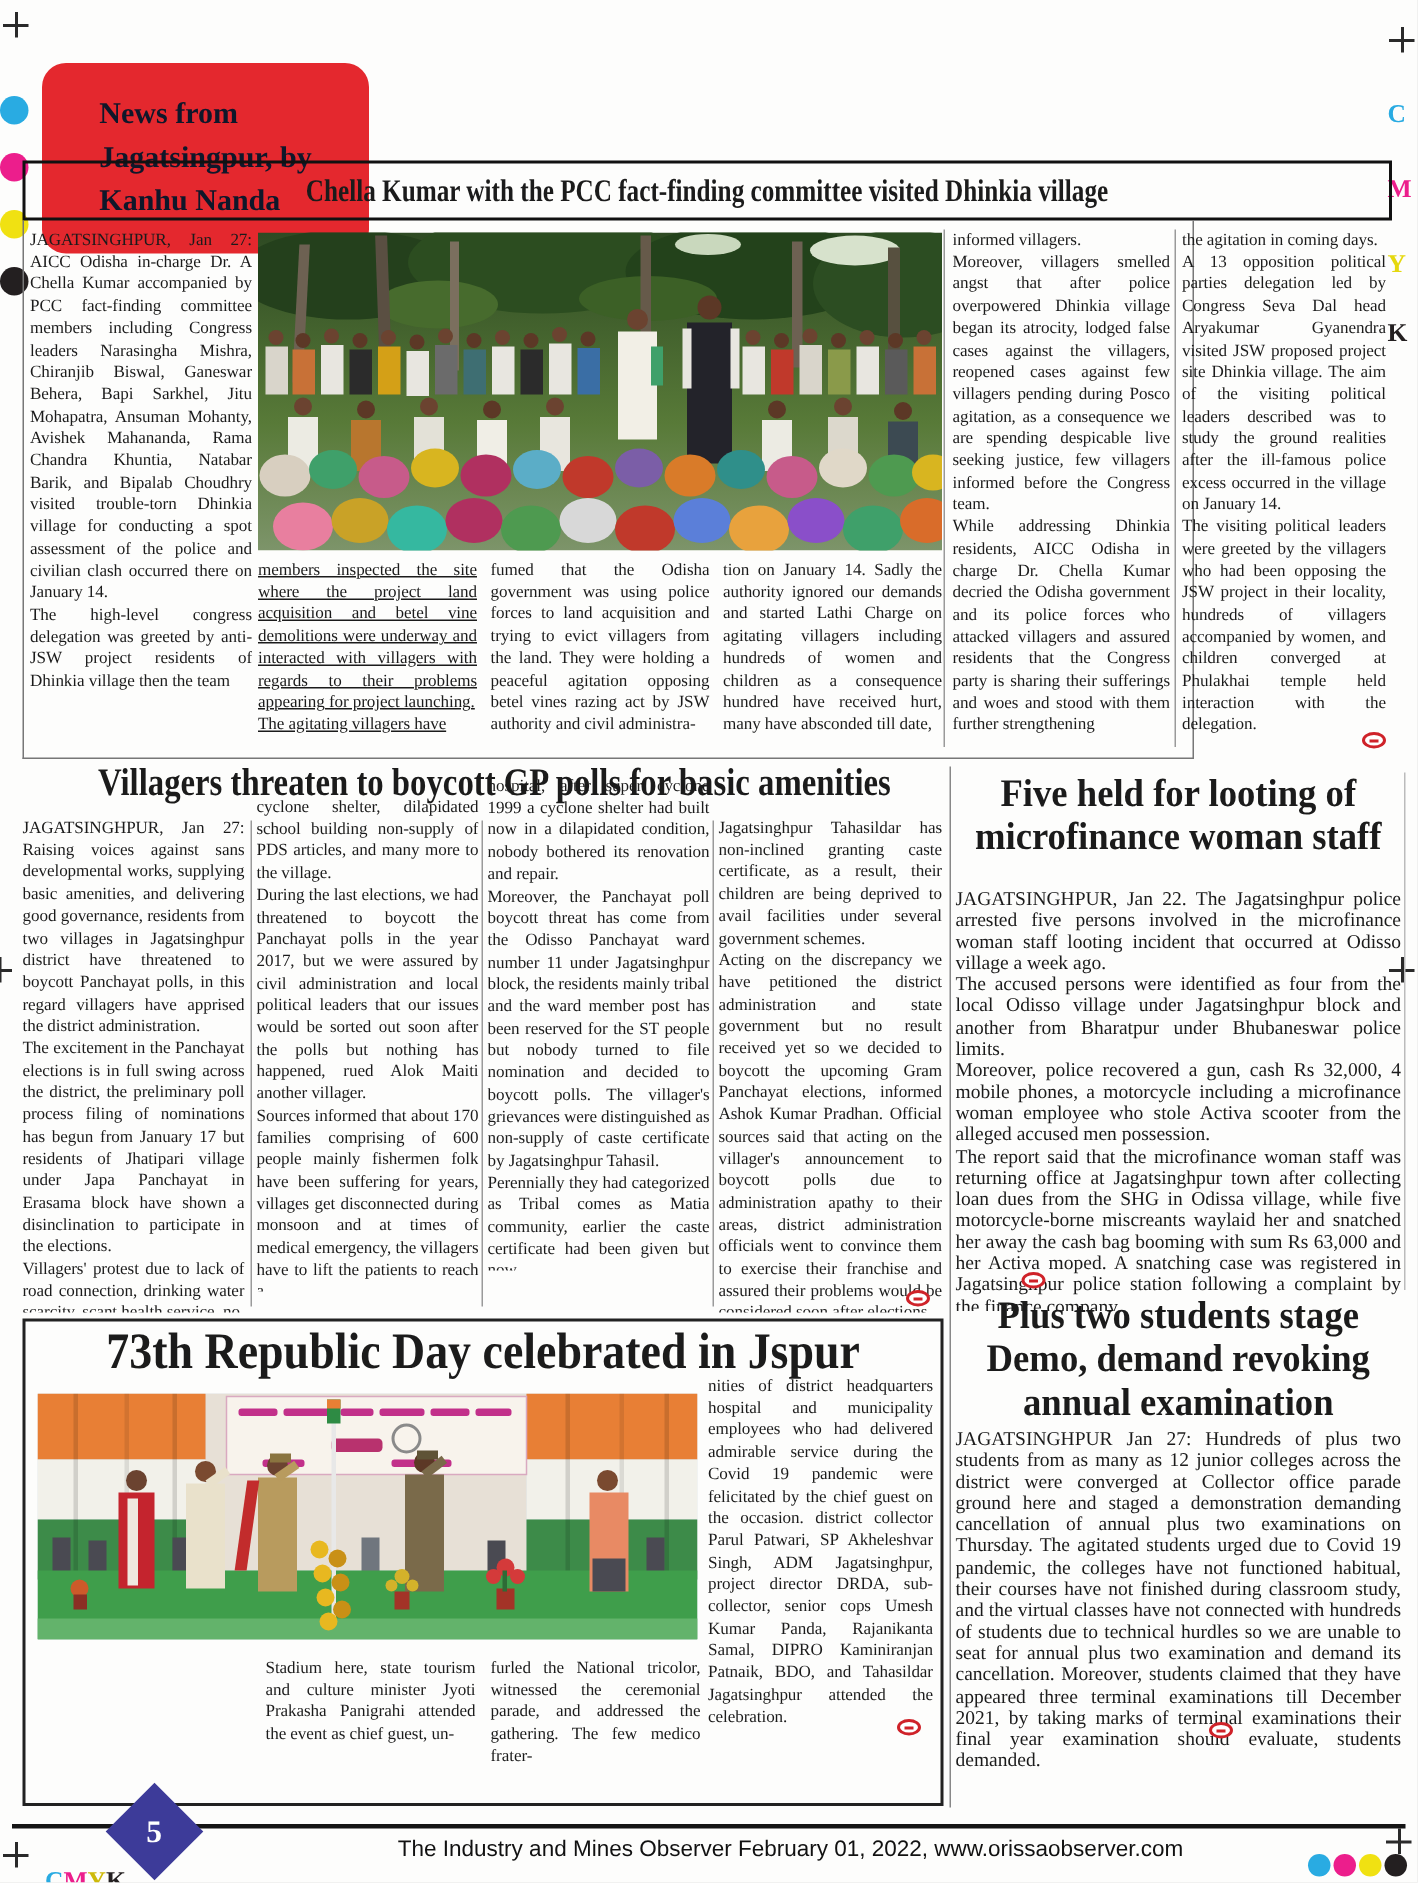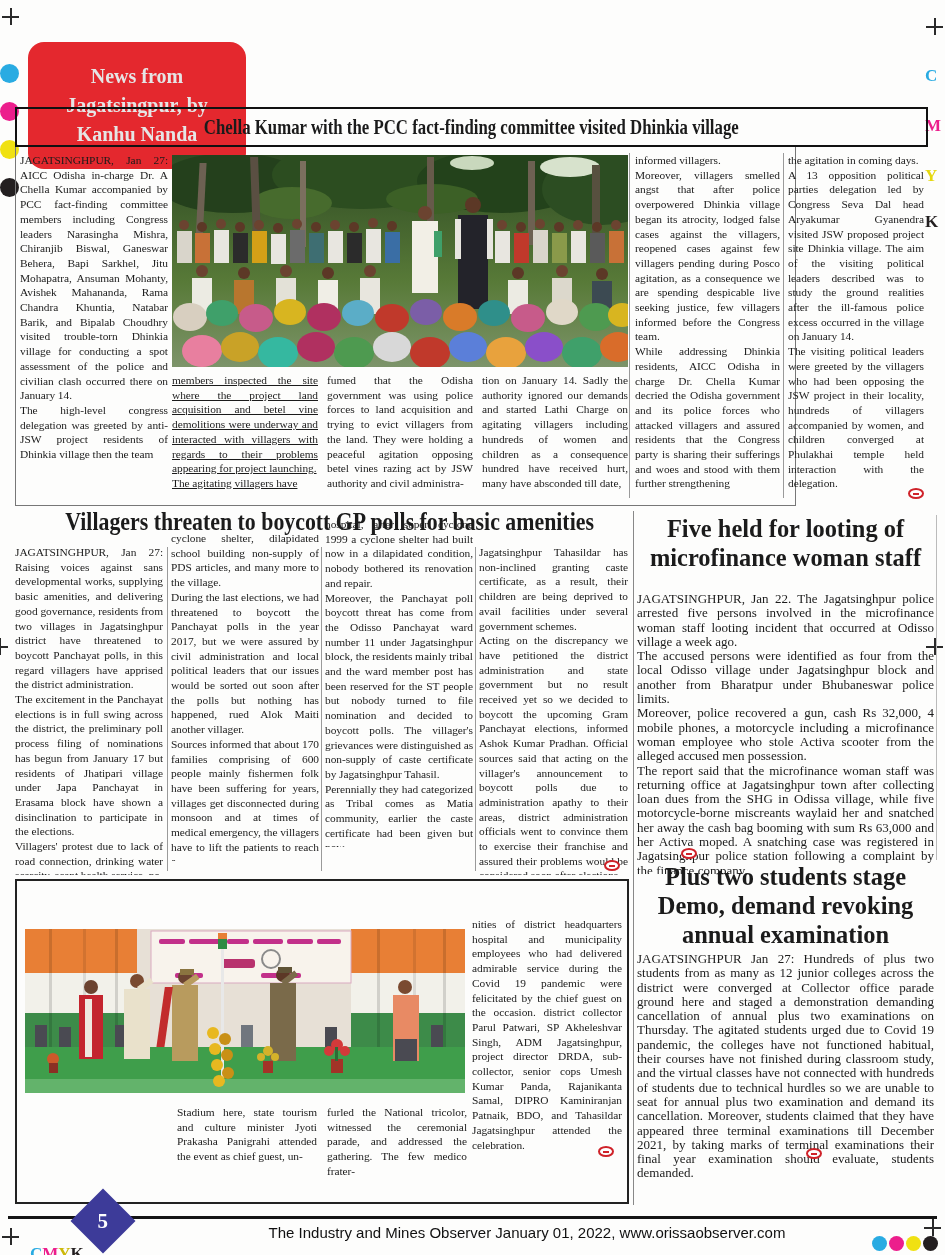--- a/index.html
+++ b/index.html
@@ -8,21 +8,21 @@
   .abs{position:absolute;}
   
   .cross{position:absolute;width:17px;height:17px;}
   .cross .h{position:absolute;left:0;top:8px;width:17px;height:1.5px;background:#2a2a2a;}
   .cross .v{position:absolute;left:8px;top:0;width:1.5px;height:17px;background:#2a2a2a;}
   .dot{position:absolute;border-radius:50%;}
   .cmyk-letter{position:absolute;left:925px;font:bold 17px "Liberation Serif",serif;}
   
   #masthead{position:absolute;left:28px;top:42px;width:218px;height:127px;background:#e4282e;
             border-radius:16px;display:flex;align-items:center;justify-content:center;}
-  #masthead .t{color:#e5e5e5;font:bold 20px/29px "Liberation Serif",serif;text-align:center;white-space:pre-line;}
+  #masthead .t{color:#0f172a;font:bold 20px/29px "Liberation Serif",serif;text-align:left;white-space:pre-line;}
   
   .hl{font-weight:bold;text-align:center;white-space:nowrap;}
   .hl>span{display:inline-block;transform-origin:50% 50%;}
   
   #a1-headbox{position:absolute;left:15px;top:107px;width:913px;height:40px;border:2px solid #111;
               box-sizing:border-box;display:flex;align-items:center;justify-content:center;}
   #a1-headbox .hl{font-size:21px;width:100%;}
   #a1-headbox .hl>span{transform:scaleX(0.80);}
   #a1-body{position:absolute;left:15px;top:147px;width:781px;height:359px;border:1px solid #777;border-top:none;
            box-sizing:border-box;}
@@ -264,20 +264,21 @@
 Perennially they had categorized as Tribal comes as Matia community, earlier the caste certificate had been given but now</div>
   <div class="vrule" style="left:475px;top:547px;height:324px;"></div>
   <div class="news-col" style="left:479px;top:545px;width:149px;height:330px;">Jagatsinghpur Tahasildar has non-inclined granting caste certificate, as a result, their children are being deprived to avail facilities under several government schemes.
 Acting on the discrepancy we have petitioned the district administration and state government but no result received yet so we decided to boycott the upcoming Gram Panchayat elections, informed Ashok Kumar Pradhan. Official sources said that acting on the villager's announcement to boycott polls due to administration apathy to their areas, district administration officials went to convince them to exercise their franchise and assured their problems would be considered soon after elections.</div>
   <div class="endmark" style="left:604px;top:860px;"></div>
 
   <div class="vrule" style="left:633px;top:511px;height:694px;background:#888;"></div>
   <div class="vrule" style="left:936px;top:515px;height:345px;background:#bbb;"></div>
 
   <div id="a3-box">
+    <div class="hl"><span>73th Republic Day celebrated in Jspur</span></div>
 
     <div class="abs" style="left:8px;top:48px;width:440px;height:164px;">
       <svg width="440" height="164" viewBox="0 0 440 164">
         <rect width="440" height="164" fill="#cdd6de"></rect>
         <rect x="112" y="0" width="214" height="118" fill="#e7e0d6"></rect>
 
         <g>
           <rect x="0" y="0" width="112" height="44" fill="#e87f35"></rect>
             <rect x="0" y="44" width="112" height="40" fill="#f2f1ea"></rect>
             <rect x="0" y="84" width="112" height="40" fill="#3d8b49"></rect>
@@ -384,21 +385,21 @@
   <div class="rail-hl" style="top:862px;">Plus two students stage
 Demo, demand revoking
 annual examination</div>
   <div class="rail-body" style="top:952px;height:240px;">JAGATSINGHPUR Jan 27: Hundreds of plus two students from as many as 12 junior colleges across the district were converged at Collector office parade ground here and staged a demonstration demanding cancellation of annual plus two examinations on Thursday. The agitated students urged due to Covid 19 pandemic, the colleges have not functioned habitual, their courses have not finished during classroom study, and the virtual classes have not connected with hundreds of students due to technical hurdles so we are unable to seat for annual plus two examination and demand its cancellation. Moreover, students claimed that they have appeared three terminal examinations till December 2021, by taking marks of terminal examinations their final year examination should evaluate, students demanded.</div>
   <div class="endmark" style="left:806px;top:1148px;"></div>
 
   <div id="footer-line"></div>
   <div id="diamond">
     <span class="n">5</span>
   </div>
-  <div id="footer-text">The Industry and Mines Observer January 01, 2022, www.orissaobserver.com</div>
+  <div id="footer-text">The Industry and Mines Observer February 01, 2022, www.orissaobserver.com</div>
   <div id="cmyk-word">
     <span style="color:#29abe2;">C</span><span style="color:#ec1e8c;">M</span><span style="color:#cdb90a;">Y</span><span style="color:#231f20;">K</span>
   </div>
   <div class="dot" style="left:872px;top:1236px;width:15px;height:15px;background:#29abe2;"></div>
   <div class="dot" style="left:889px;top:1236px;width:15px;height:15px;background:#ec1e8c;"></div>
   <div class="dot" style="left:906px;top:1236px;width:15px;height:15px;background:#f0e112;"></div>
   <div class="dot" style="left:923px;top:1236px;width:15px;height:15px;background:#231f20;"></div>
 
 </div>
 

